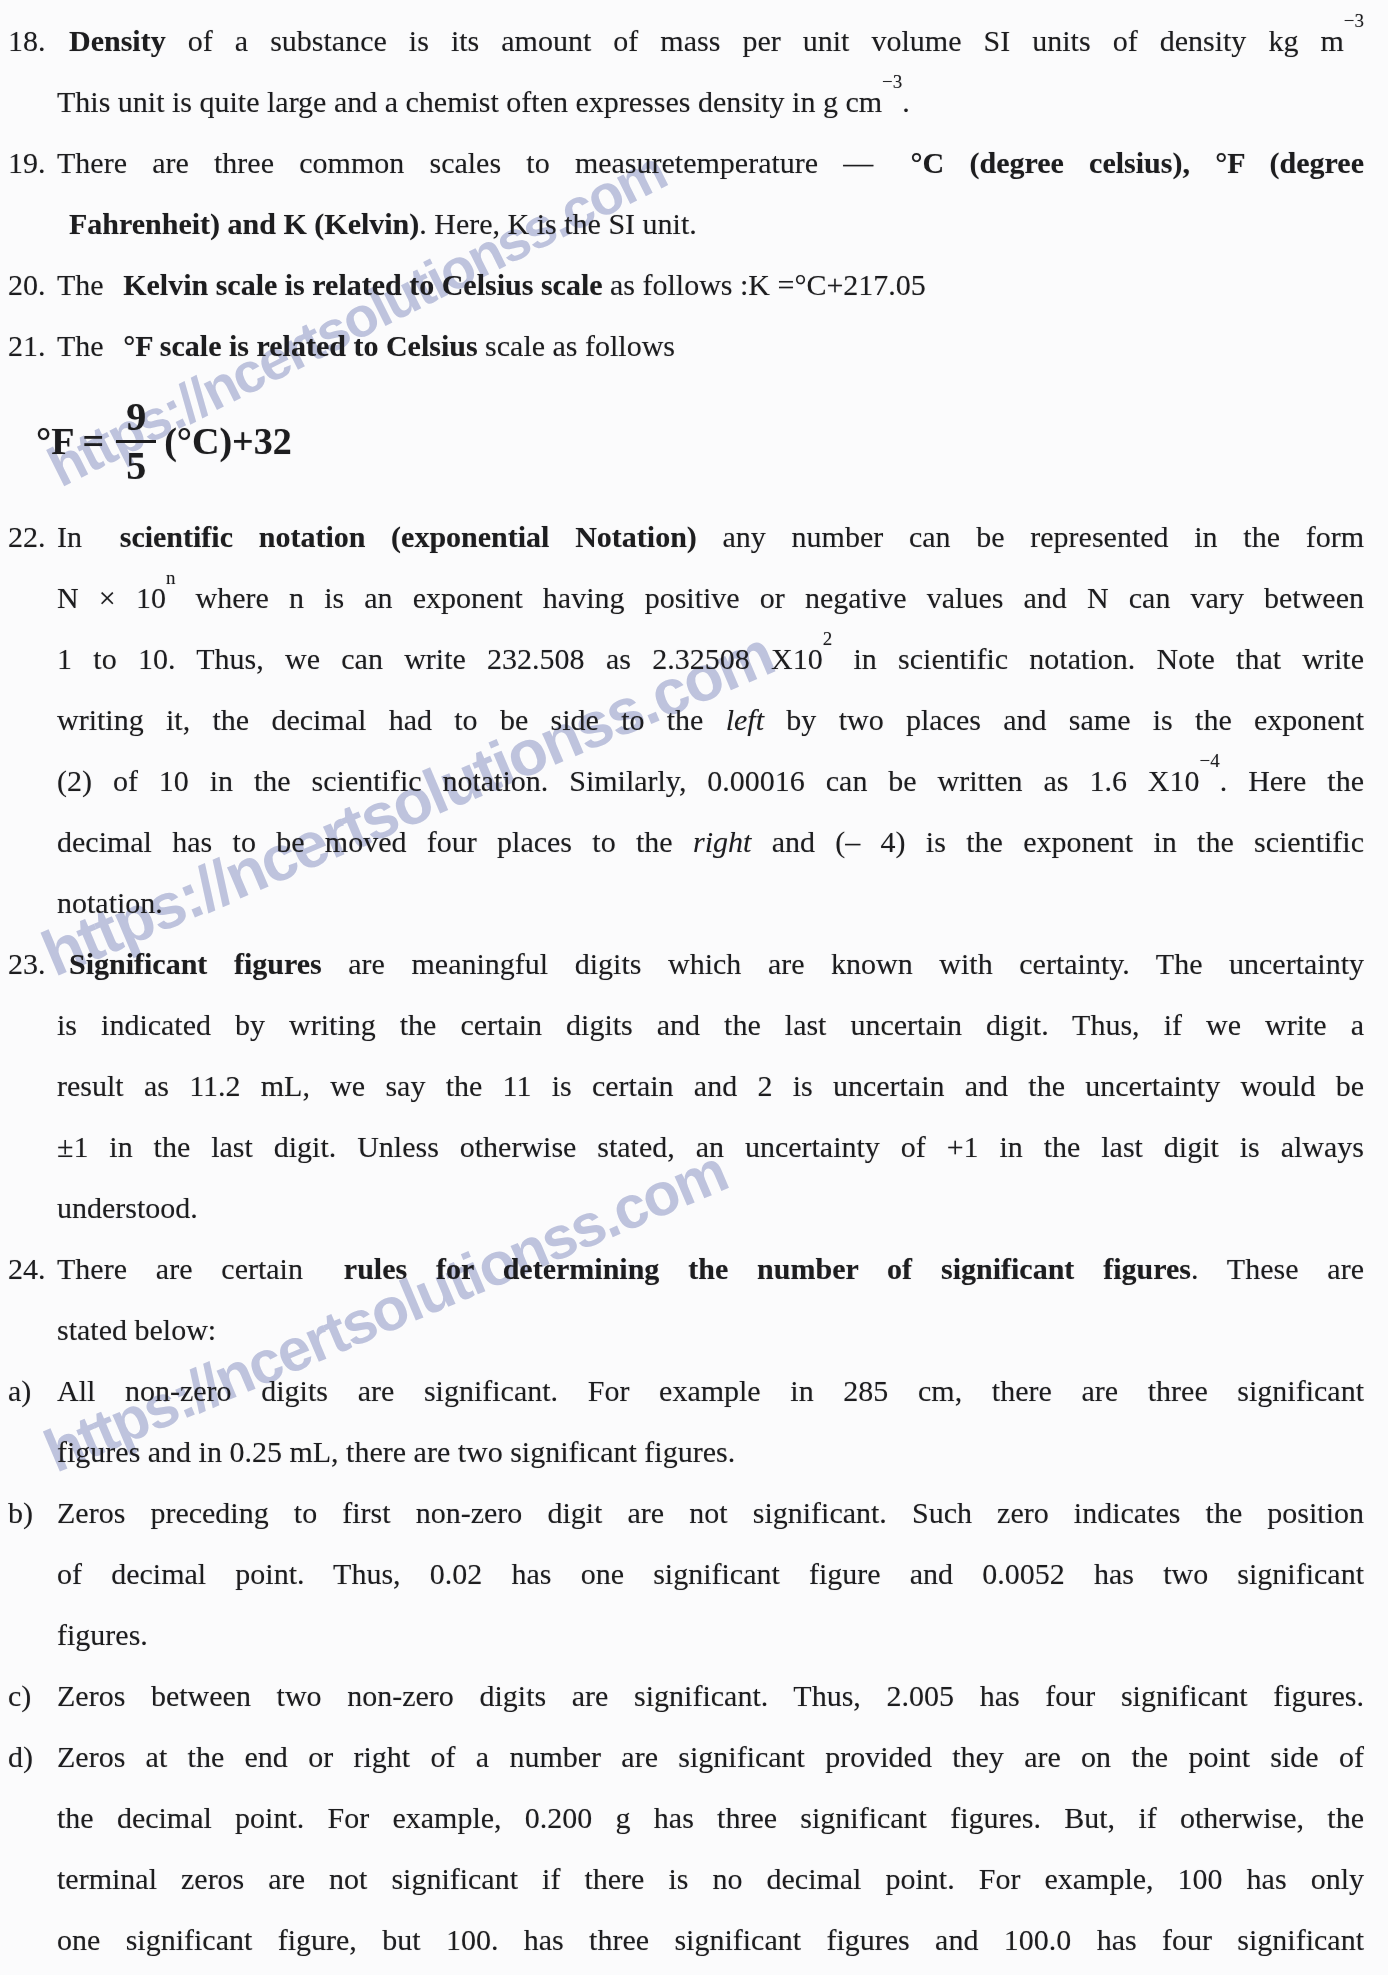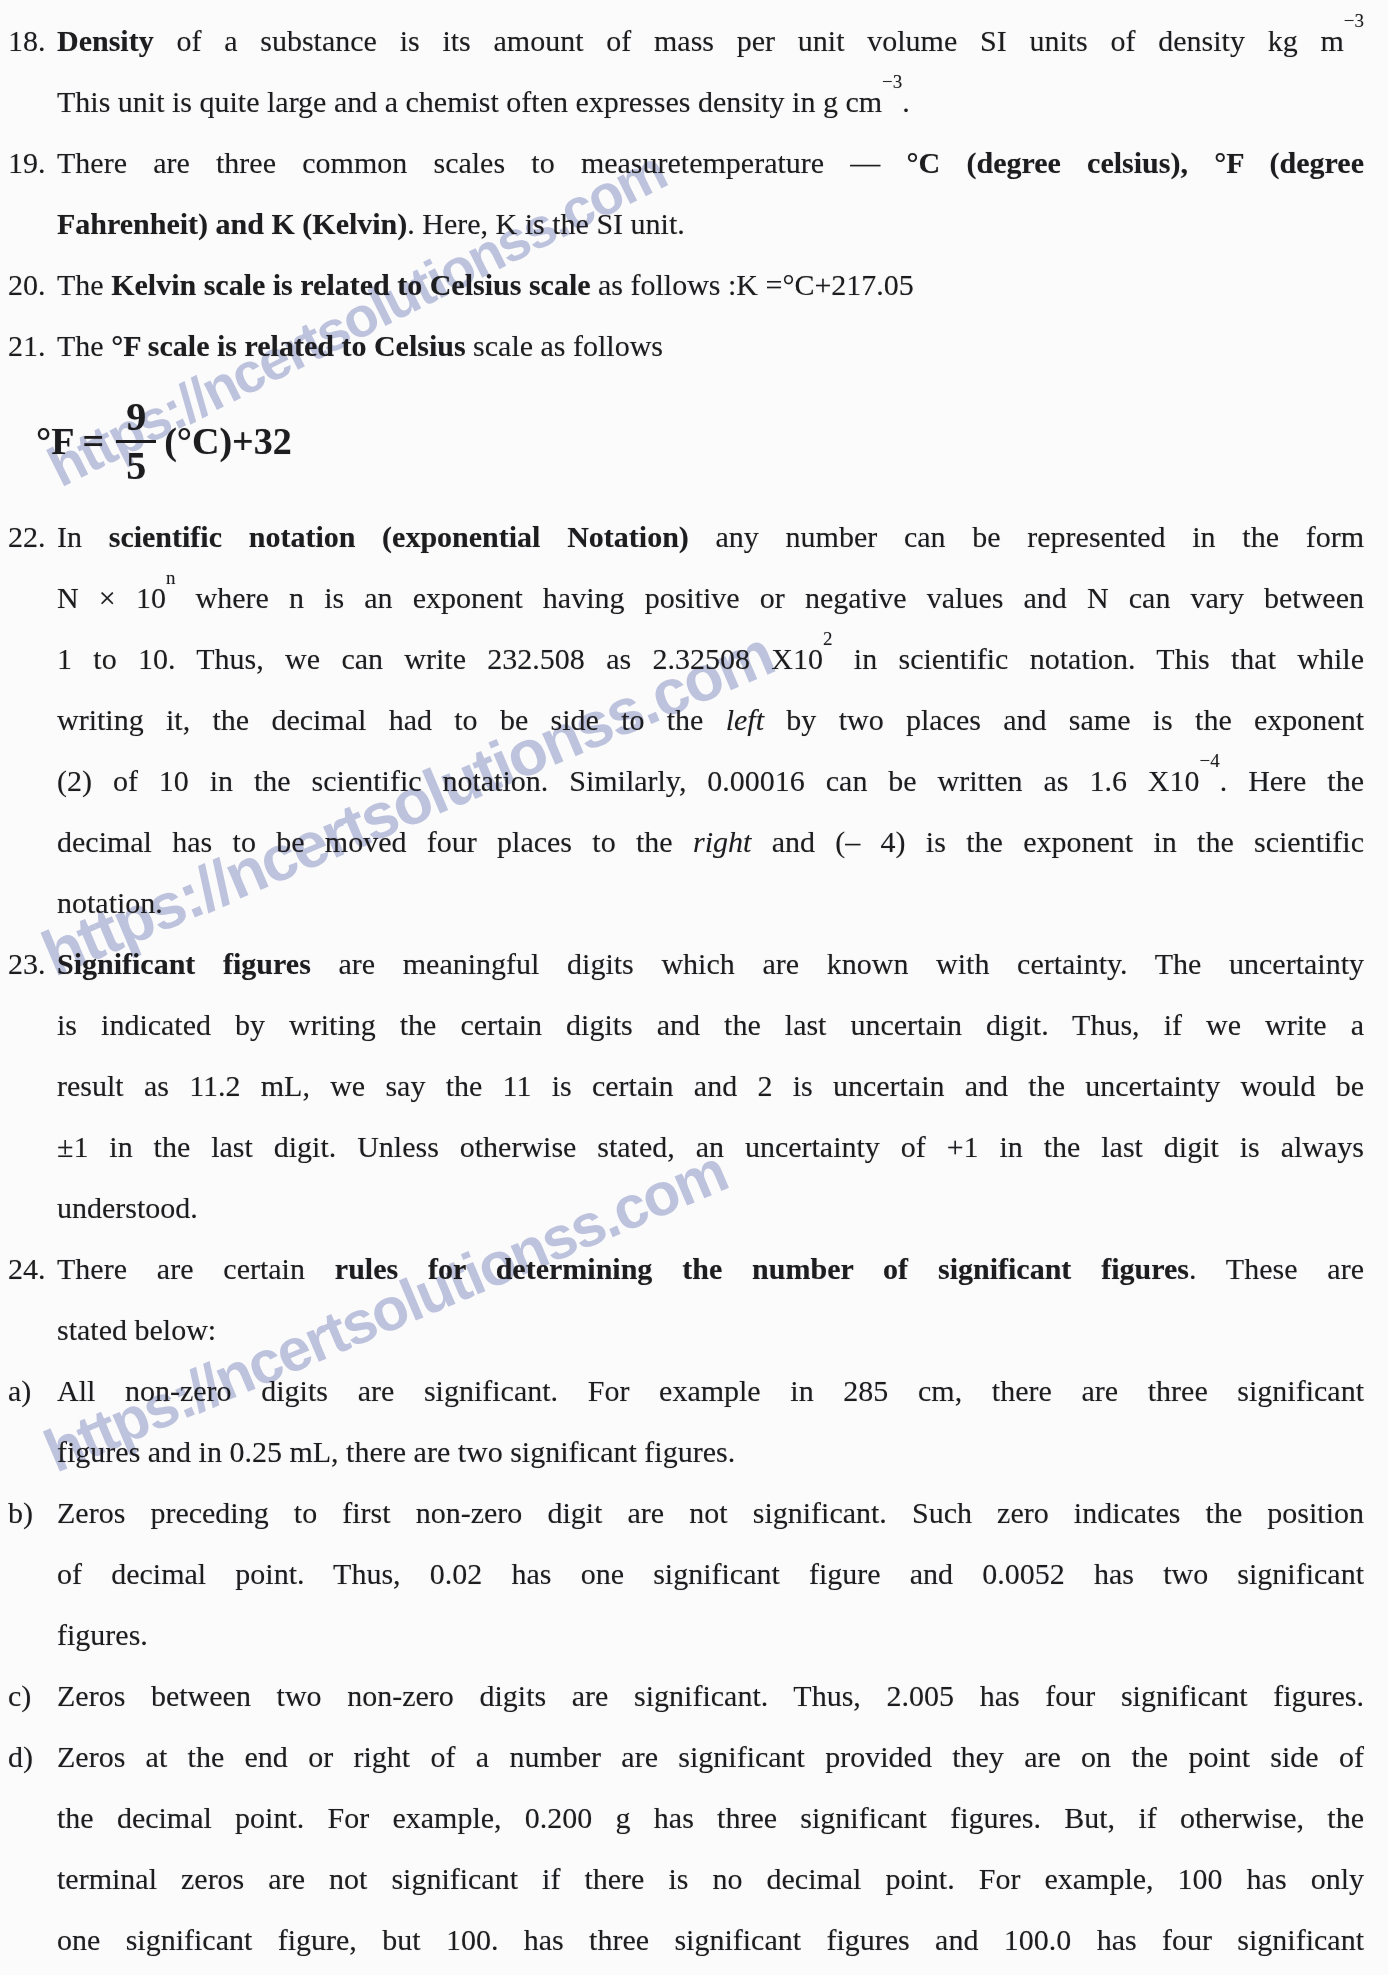--- a/index.html
+++ b/index.html
@@ -34,21 +34,21 @@
     position:absolute;left:8px;top:0;
     line-height:61px;font-size:30px;
   }
   .line{
     font-size:30px;line-height:61px;
     text-align:justify;text-align-last:justify;
   }
   .line.endl{text-align-last:left;}
   .line sup{font-size:19px;line-height:0;position:relative;top:-13px;}
   .line i{font-style:italic;}
-  .line b,.label b{font-weight:700;}
+  .line b,.label b{font-weight:700;margin-left:12px;}
   .line,.label,.formula{text-shadow:0 0 1px rgba(25,25,30,.35);}
   
   .formula{
     height:130px;display:flex;align-items:center;
     margin-left:36px;font-weight:700;font-size:38px;
   }
   .frac{
     display:inline-flex;flex-direction:column;align-items:center;
     margin:0 8px 0 12px;font-size:40px;line-height:1.05;
   }
@@ -92,21 +92,21 @@
         <span class="den">5</span>
       </span>
       <span>(°C)+32</span>
     </div>
 
     <div id="items-bottom">
         <div class="item">
           <span class="label">22.</span>
           <div class="line"><span>In </span><b>scientific notation (exponential Notation)</b><span> any number can be represented in the form</span></div>
           <div class="line"><span>N × 10</span><sup>n</sup><span> where n is an exponent having positive or negative values and N can vary between</span></div>
-          <div class="line"><span>1 to 10. Thus, we can write 232.508 as 2.32508 X10</span><sup>2</sup><span> in scientific notation. This that while</span></div>
+          <div class="line"><span>1 to 10. Thus, we can write 232.508 as 2.32508 X10</span><sup>2</sup><span> in scientific notation. Note that write</span></div>
           <div class="line"><span>writing it, the decimal had to be side to the </span><i>left</i><span> by two places and same is the exponent</span></div>
           <div class="line"><span>(2) of 10 in the scientific notation. Similarly, 0.00016 can be written as 1.6 X10</span><sup>−4</sup><span>. Here the</span></div>
           <div class="line"><span>decimal has to be moved four places to the </span><i>right</i><span> and (– 4) is the exponent in the scientific</span></div>
           <div class="line endl"><span>notation.</span></div>
         </div>
         <div class="item">
           <span class="label">23.</span>
           <div class="line"><b>Significant figures</b><span> are meaningful digits which are known with certainty. The uncertainty</span></div>
           <div class="line"><span>is indicated by writing the certain digits and the last uncertain digit. Thus, if we write a</span></div>
           <div class="line"><span>result as 11.2 mL, we say the 11 is certain and 2 is uncertain and the uncertainty would be</span></div>

